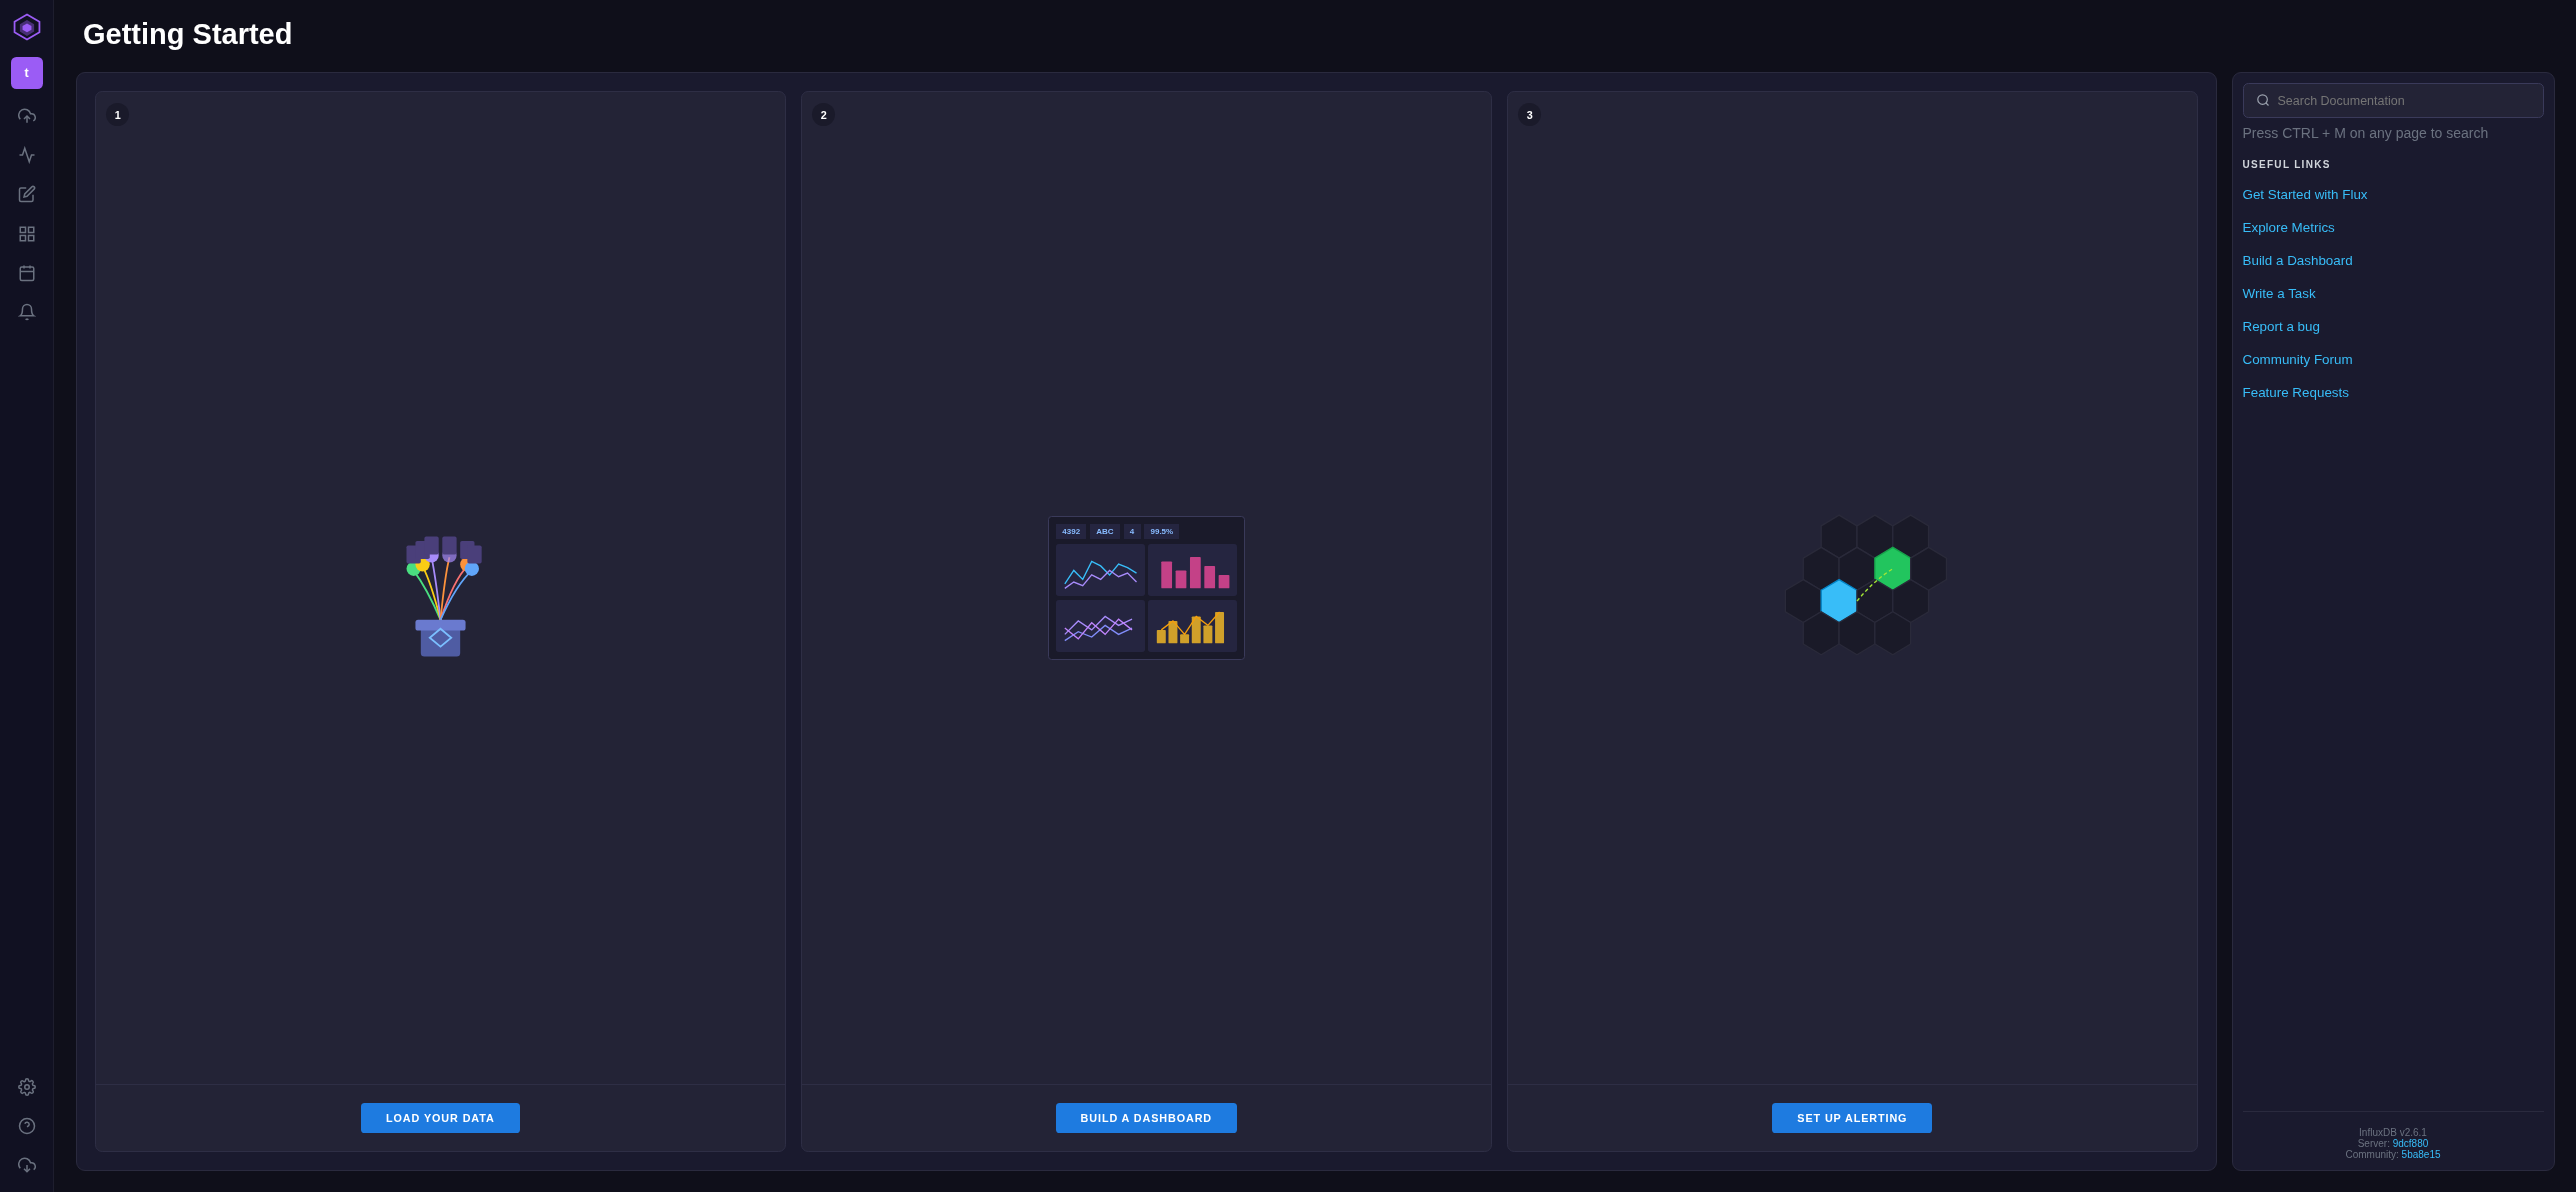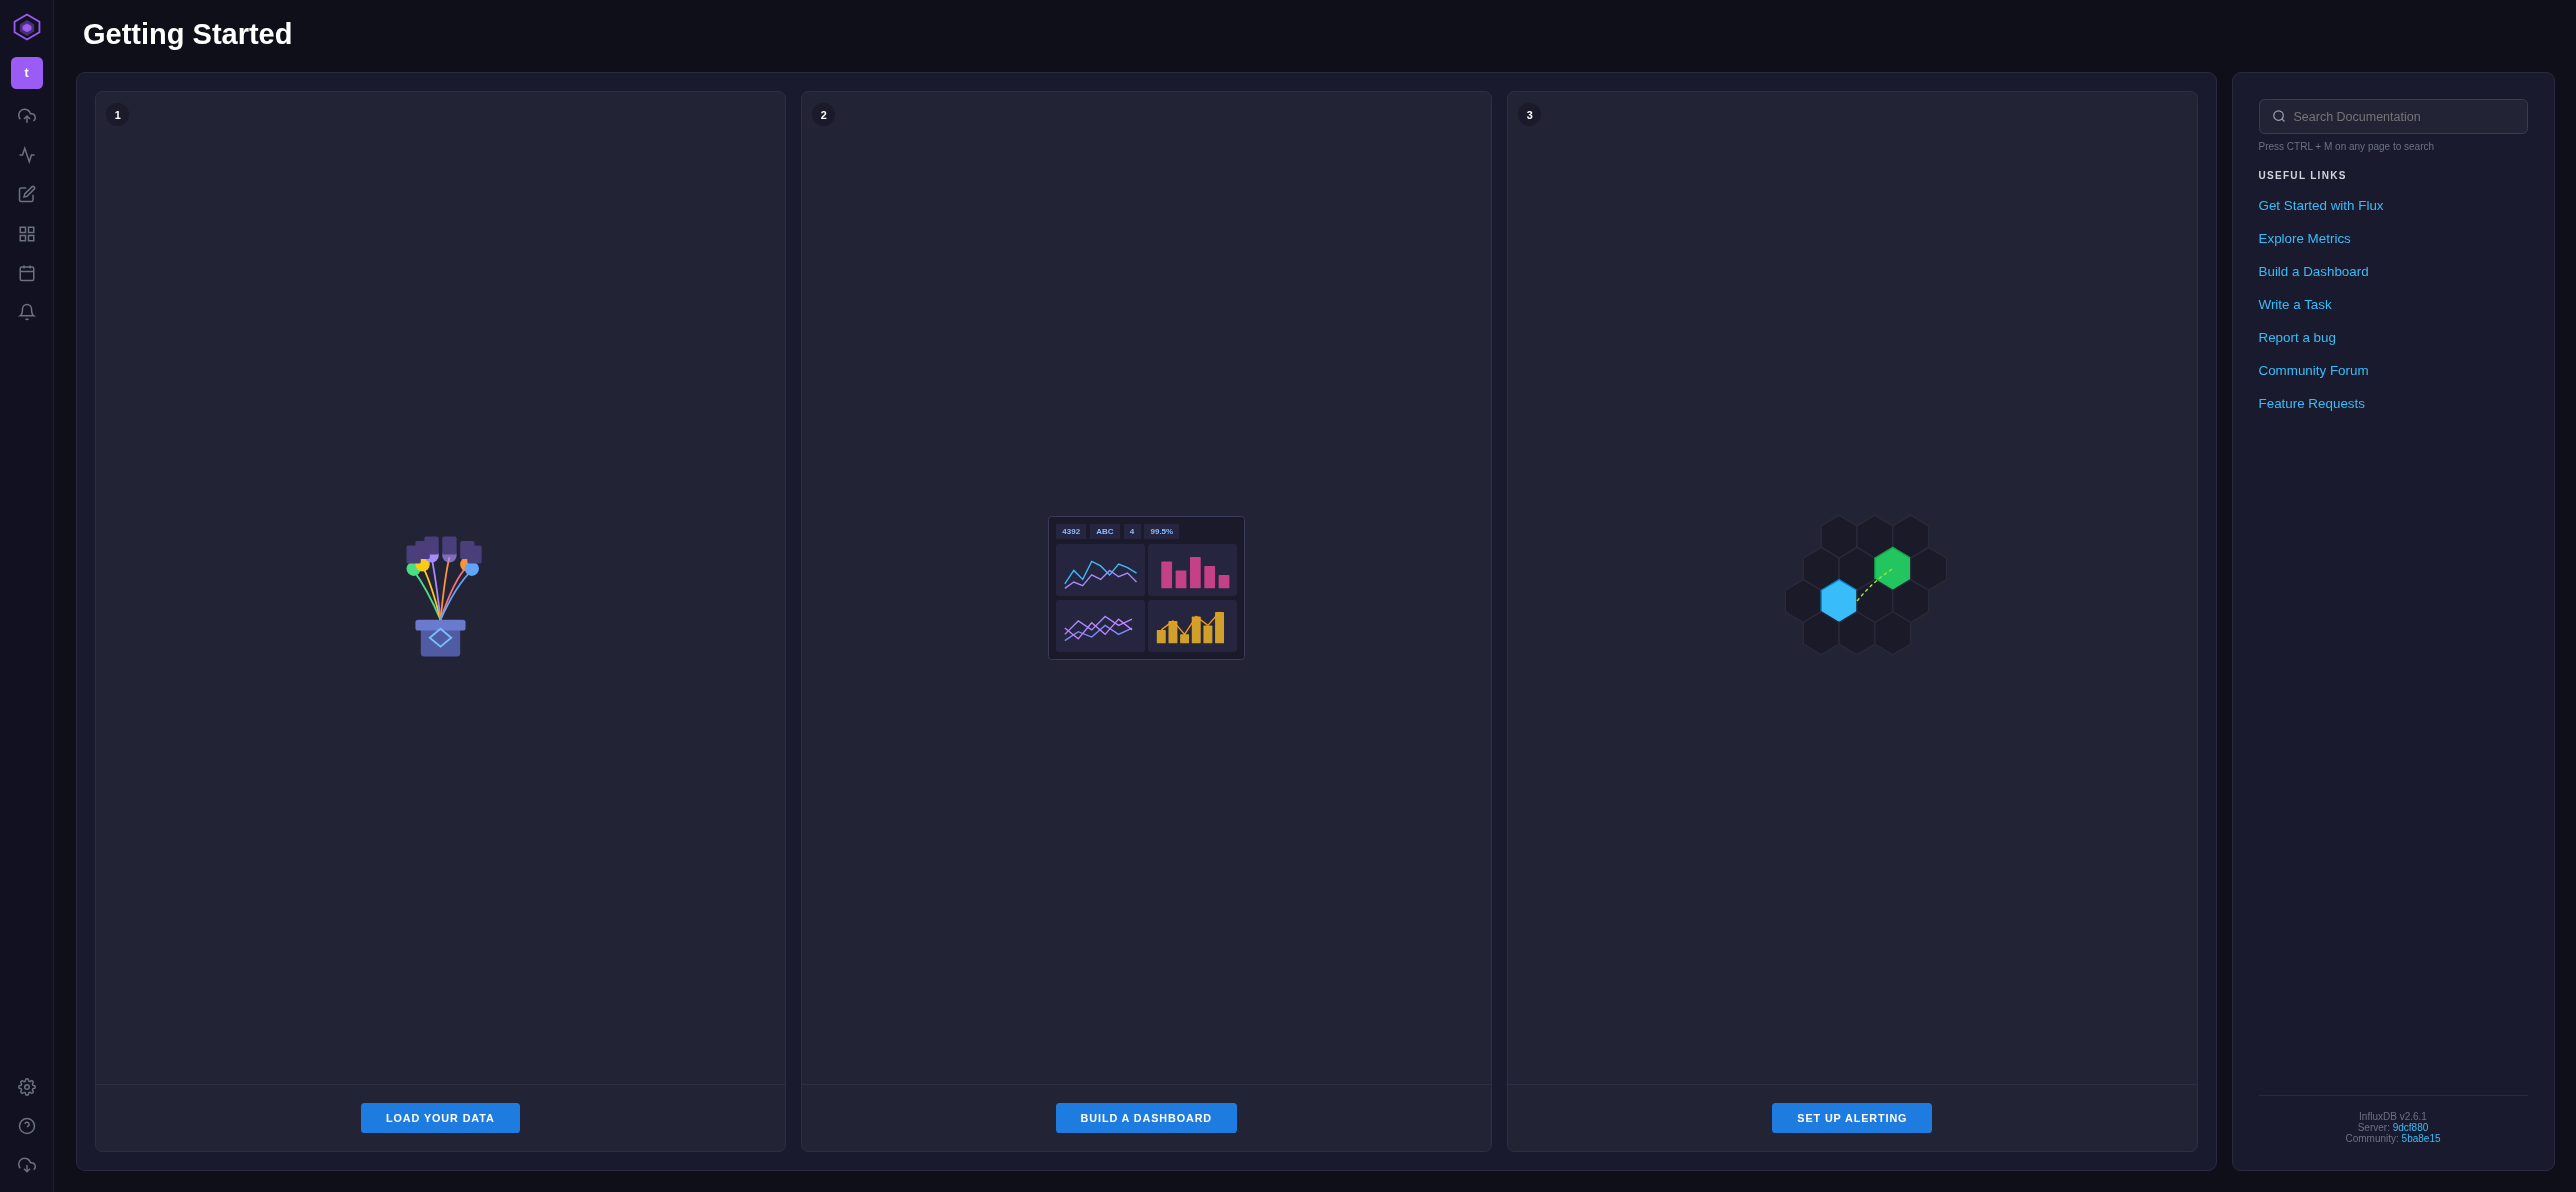--- a/index.html
+++ b/index.html
@@ -196,21 +196,21 @@
       padding: 3.6px;
     }
 
     
     .right-panel {
       width: 323px;
       flex-shrink: 0;
       background: #1a1a2e;
       border-radius: 9px;
       margin-left: 14.3px;
-      padding: 26px;
+      padding: 10px;
       display: flex;
       flex-direction: column;
       border: 0.9px solid #2a2a3e;
     }
 
     .search-box {
       background: #232336;
       border: 0.9px solid #3a3a5a;
       border-radius: 5.4px;
       display: flex;
@@ -222,21 +222,21 @@
     }
     .search-box input {
       background: none;
       border: none;
       outline: none;
       color: #9ca3af;
       font-size: 12.5px;
       flex: 1;
     }
     .search-hint {
-      font-size: 10px;
+      font-size: 14px;
       color: #6b7280;
       margin-bottom: 18px;
     }
 
     .useful-links-title {
       font-size: 10px;
       font-weight: 700;
       letter-spacing: 1.3px;
       color: #d1d5db;
       text-transform: uppercase;

